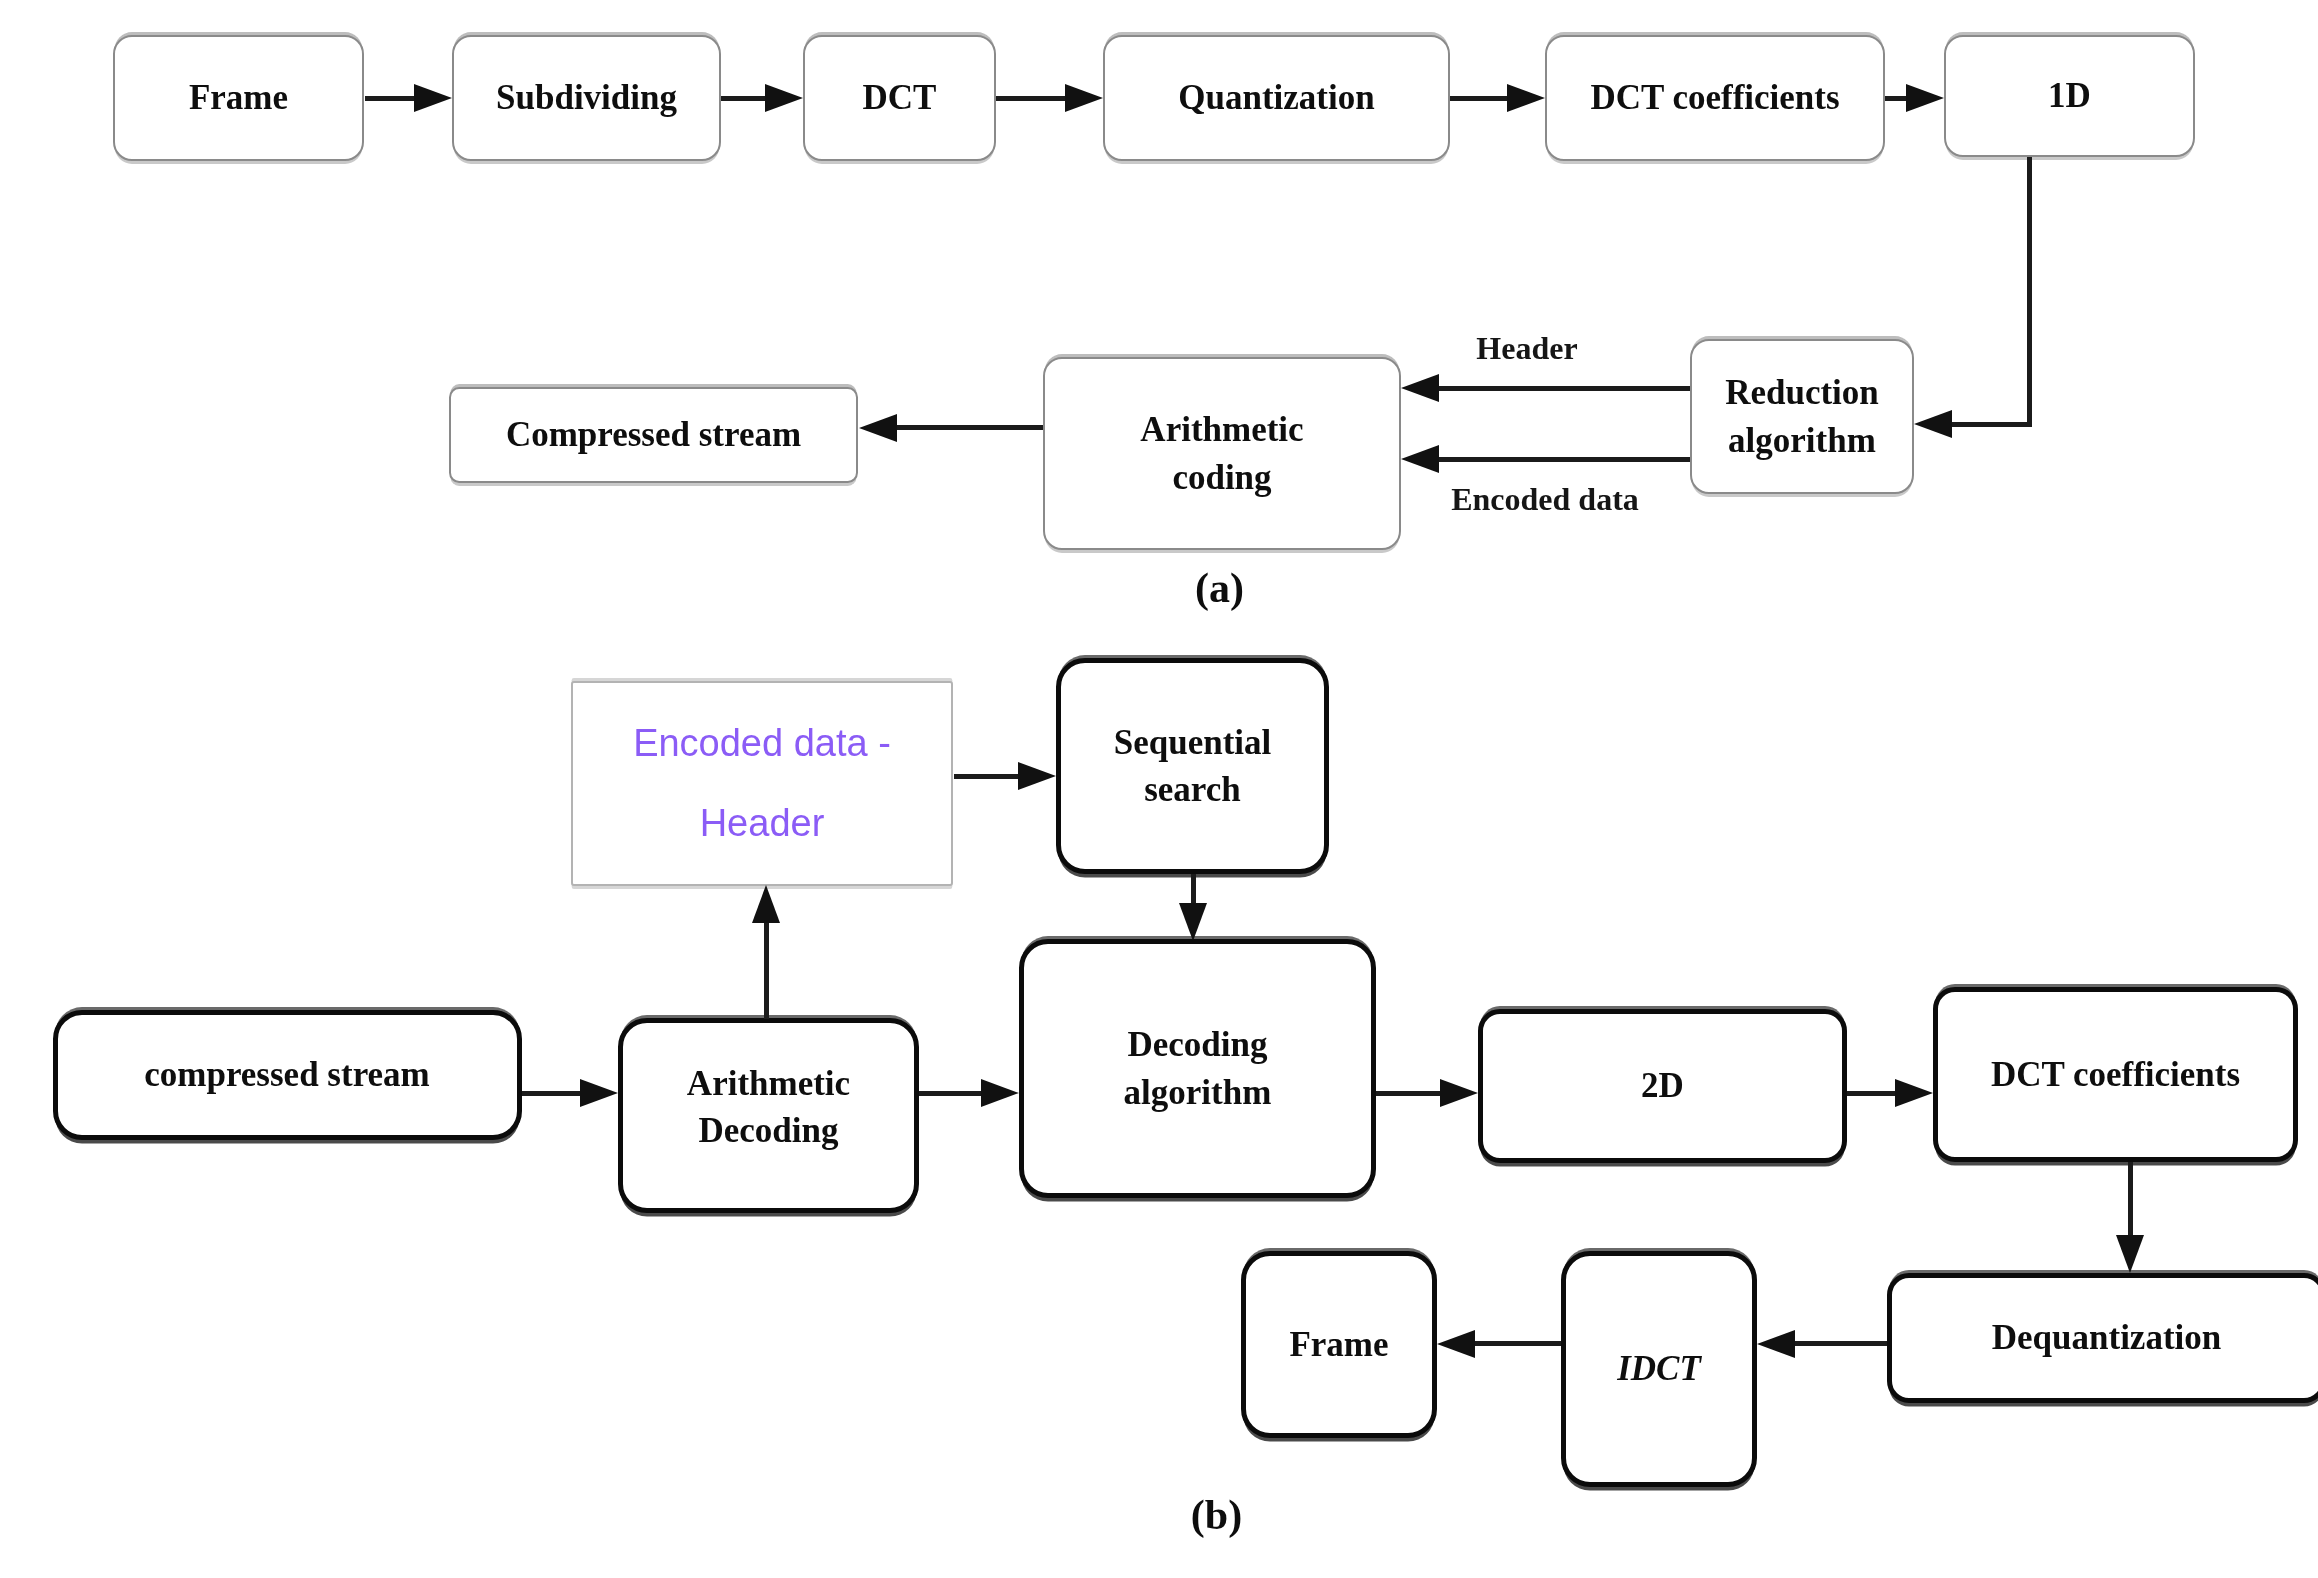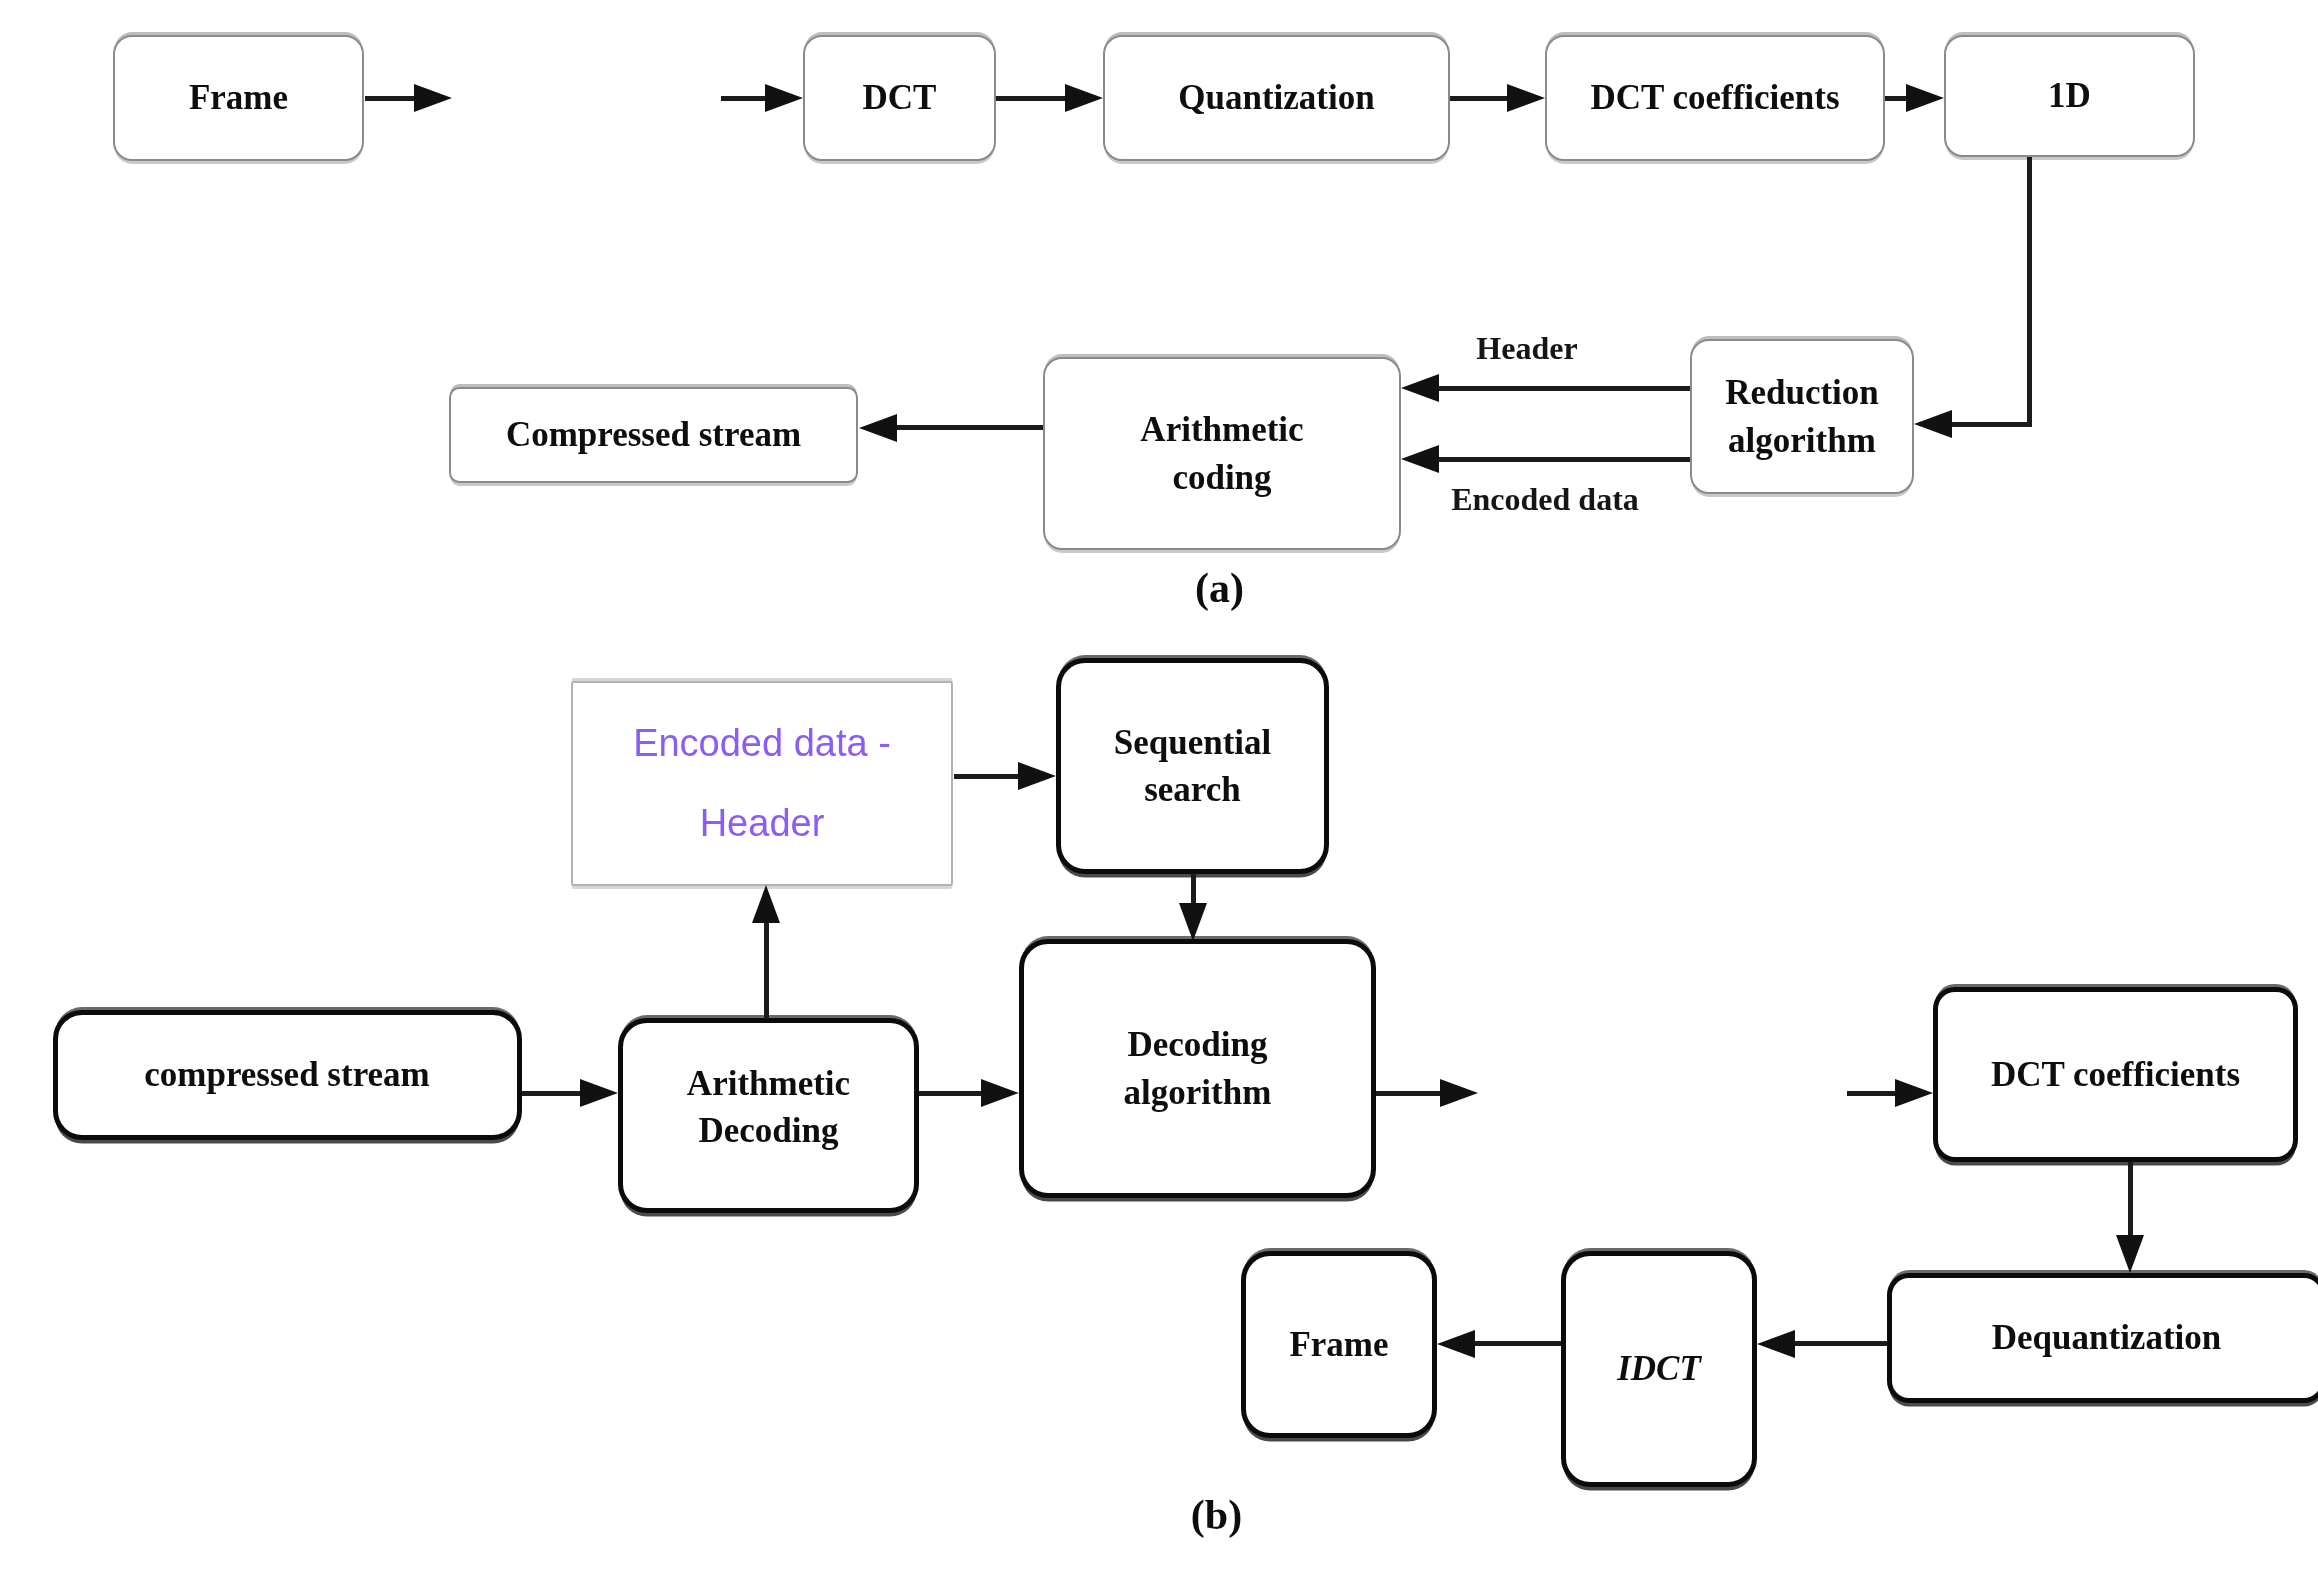--- a/index.html
+++ b/index.html
@@ -64,20 +64,21 @@
     font-size:42px; font-weight:bold; color:#0d0d0d;
     text-align:center;
   }
 </style>
 </head>
 <body>
 
 <div class="canvas">
 
   <div class="node style-a" style="left:70px; top:35px; width:251px; height:126px;">Frame</div>
+  <div class="node style-a" style="left:409px; top:35px; width:269px; height:126px;">Subdividing</div>
   <div class="node style-a" style="left:1060px; top:35px; width:347px; height:126px;">Quantization</div>
   <div class="node style-a" style="left:760px; top:35px; width:193px; height:126px;">DCT</div>
   <div class="node style-a" style="left:1502px; top:35px; width:340px; height:126px;">DCT coefficients</div>
   <div class="node style-a" style="left:1901px; top:35px; width:251px; height:122px;">1D</div>
   <div class="node style-a" style="left:1647px; top:339px; width:224px; height:155px;">Reduction
 algorithm</div>
   <div class="node style-a" style="left:1000px; top:357px; width:358px; height:193px;">Arithmetic
 coding</div>
   <div class="node style-a" style="left:406px; top:387px; width:409px; height:96px; border-radius:10.2px;">Compressed stream</div>
 
@@ -116,20 +117,21 @@
 
   <div class="node style-light" style="left:528px; top:681px; width:382px; height:205px;">Encoded data -
 Header</div>
   <div class="node style-b" style="left:1013px; top:658px; width:273px; height:216px;">Sequential
 search</div>
   <div class="node style-b" style="left:9.5px; top:1010px; width:469px; height:130px;">compressed stream</div>
   <div class="node style-b" style="left:575px; top:1018px; width:301px; height:195px; align-items:flex-start; padding-top:37px;">Arithmetic
 Decoding</div>
   <div class="node style-b" style="left:976px; top:939px; width:357px; height:259px;">Decoding
 algorithm</div>
+  <div class="node style-b" style="left:1435px; top:1009px; width:369px; height:154px; border-radius:22px;">2D</div>
   <div class="node style-b" style="left:1890px; top:987px; width:365px; height:175px; border-radius:22px;">DCT coefficients</div>
   <div class="node style-b" style="left:1198px; top:1251px; width:196px; height:187px;">Frame</div>
   <div class="node style-b" style="left:1518px; top:1251px; width:196px; height:236px;font-style:italic;">IDCT</div>
   <div class="node style-b" style="left:1844px; top:1273px; width:439px; height:130px; border-radius:22px;">Dequantization</div>
 
   <div class="shaft-v" style="left:721px; top:920px; height:99px;"></div>
   <div class="ah ah-up" style="left:709px; top:885px;"></div>
 
   <div class="shaft-h" style="left:911px; top:774px; width:69px;"></div>
   <div class="ah ah-right" style="left:975px; top:762px;"></div>

